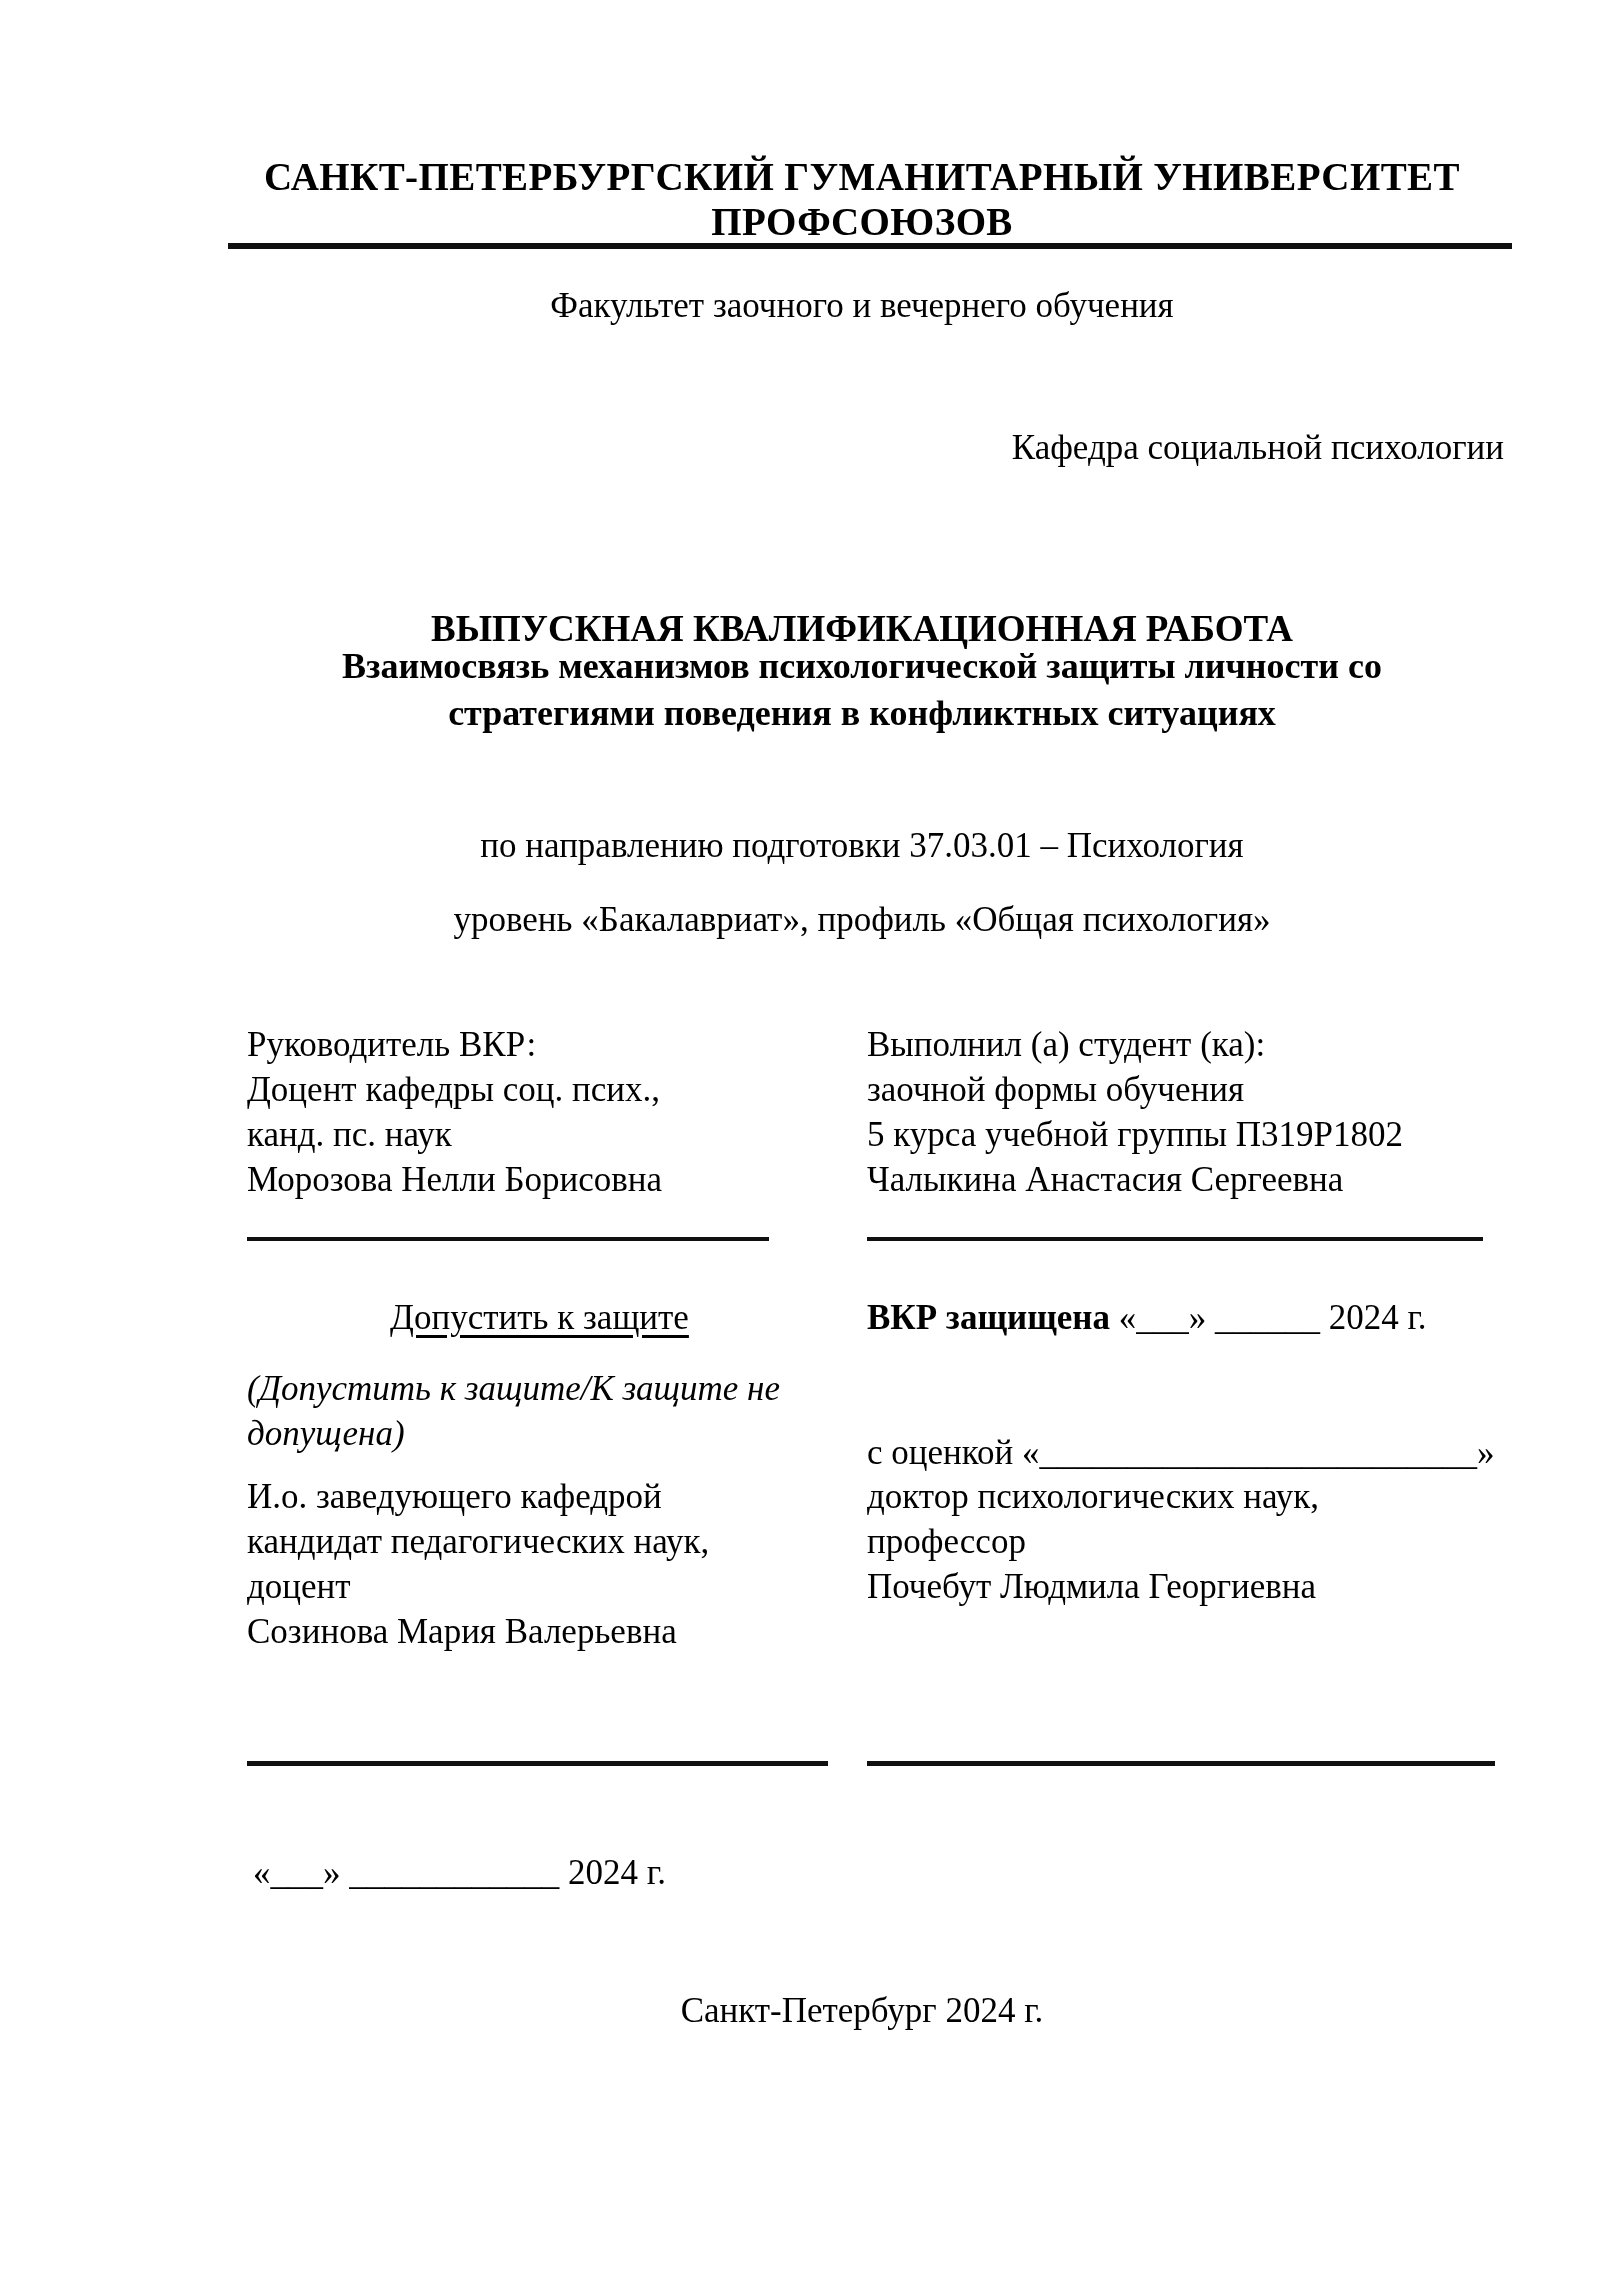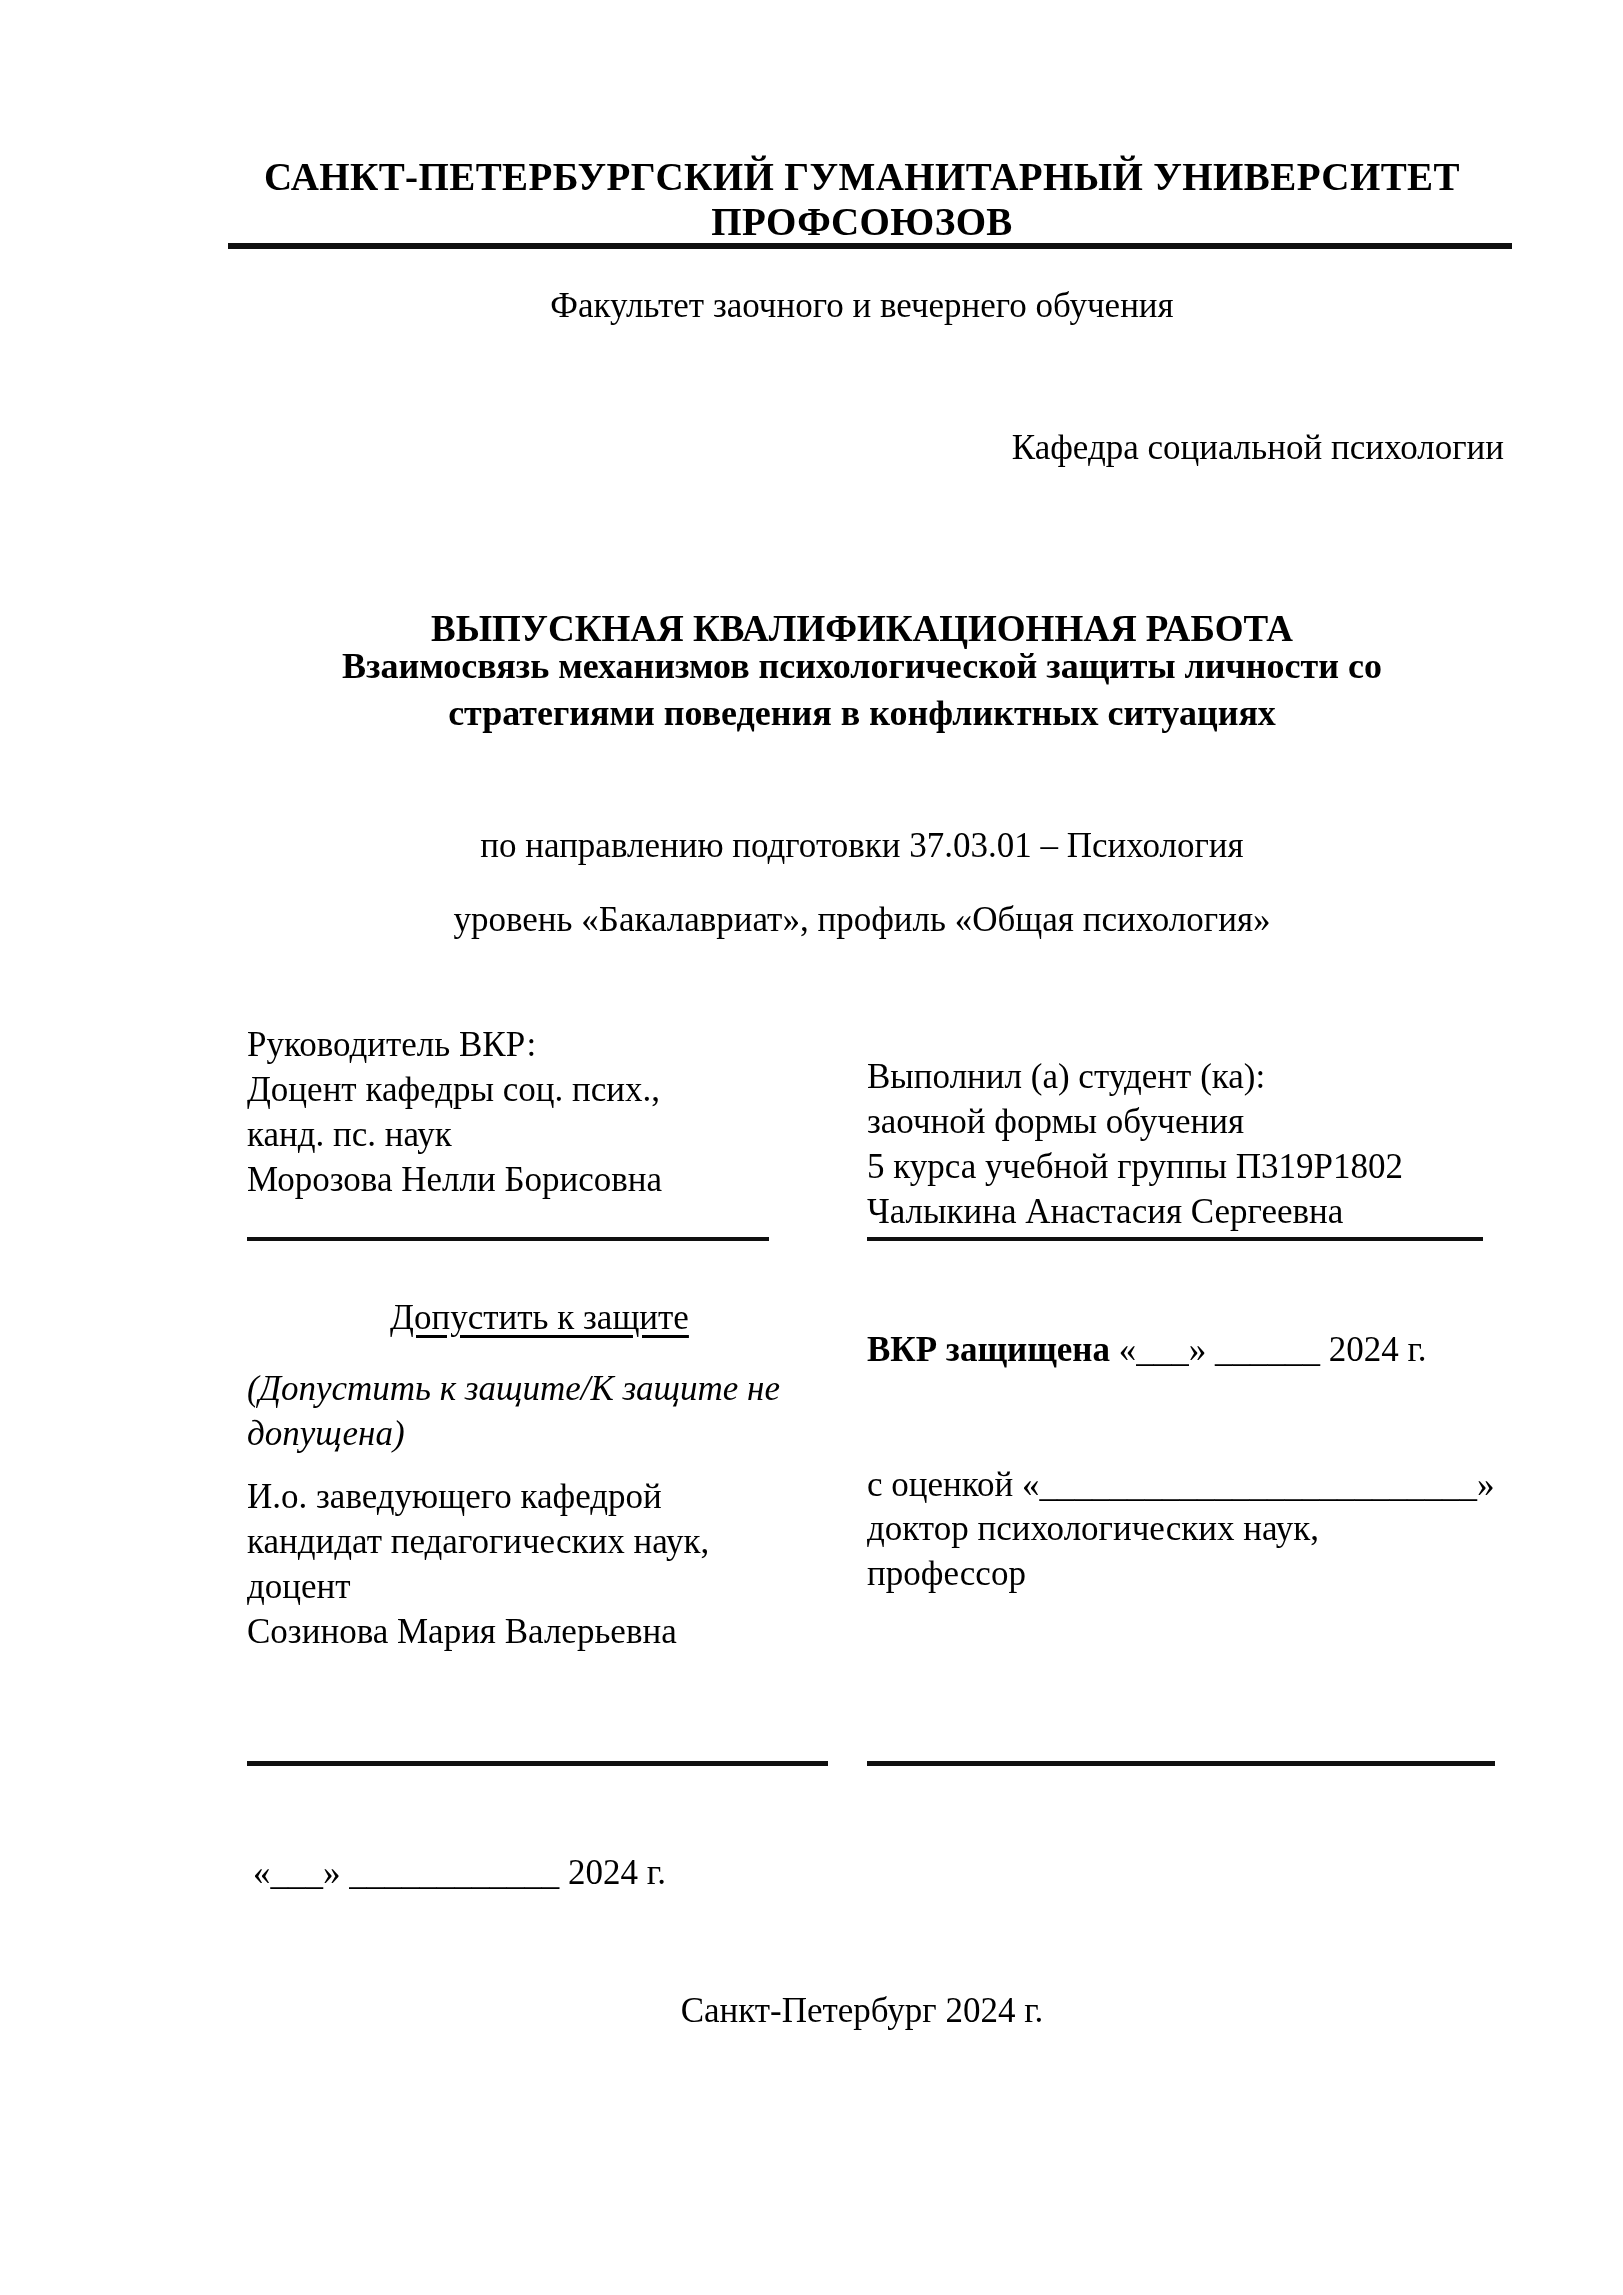--- a/index.html
+++ b/index.html
@@ -37,21 +37,21 @@
   }
   .sig-line {
     background: #101010;
     height: 3.9px;
   }
   .sig-line-thick {
     background: #101010;
     height: 4.7px;
   }
   .col-left  { left: 247px;  width: 585px; }
-  .col-right { left: 867px; width: 640px; margin-top: 32px; }
+  .col-right { left: 867px; width: 640px; }
   .underlined { text-decoration: underline; text-underline-offset: 6.3px; }
   .italic { font-style: italic; }
   .bold { font-weight: bold; }
   .right-align { text-align: right; }
 </style>
 </head>
 <body>
 
 <div class="page">
 
@@ -105,20 +105,21 @@
     <div>кандидат педагогических наук,</div>
     <div>доцент</div>
     <div>Созинова Мария Валерьевна</div>
   </div>
 
   <div class="abs col-right t-body" style="top:1430px; white-space:nowrap;">с оценкой «_________________________»</div>
 
   <div class="abs col-right t-body" style="top:1474px;">
     <div>доктор психологических наук,</div>
     <div>профессор</div>
+    <div>Почебут Людмила Георгиевна</div>
   </div>
 
   <div class="abs sig-line-thick" style="top:1761px; left:247px; width:581px;"></div>
   <div class="abs sig-line-thick" style="top:1761px; left:867px; width:628px;"></div>
 
   <div class="abs t-body" style="top:1850px; left:253px; white-space:nowrap;">«___» ____________ 2024 г.</div>
 
   <div class="abs center-block t-body" style="top:1988px;">Санкт-Петербург 2024 г.</div>
 
 </div>

